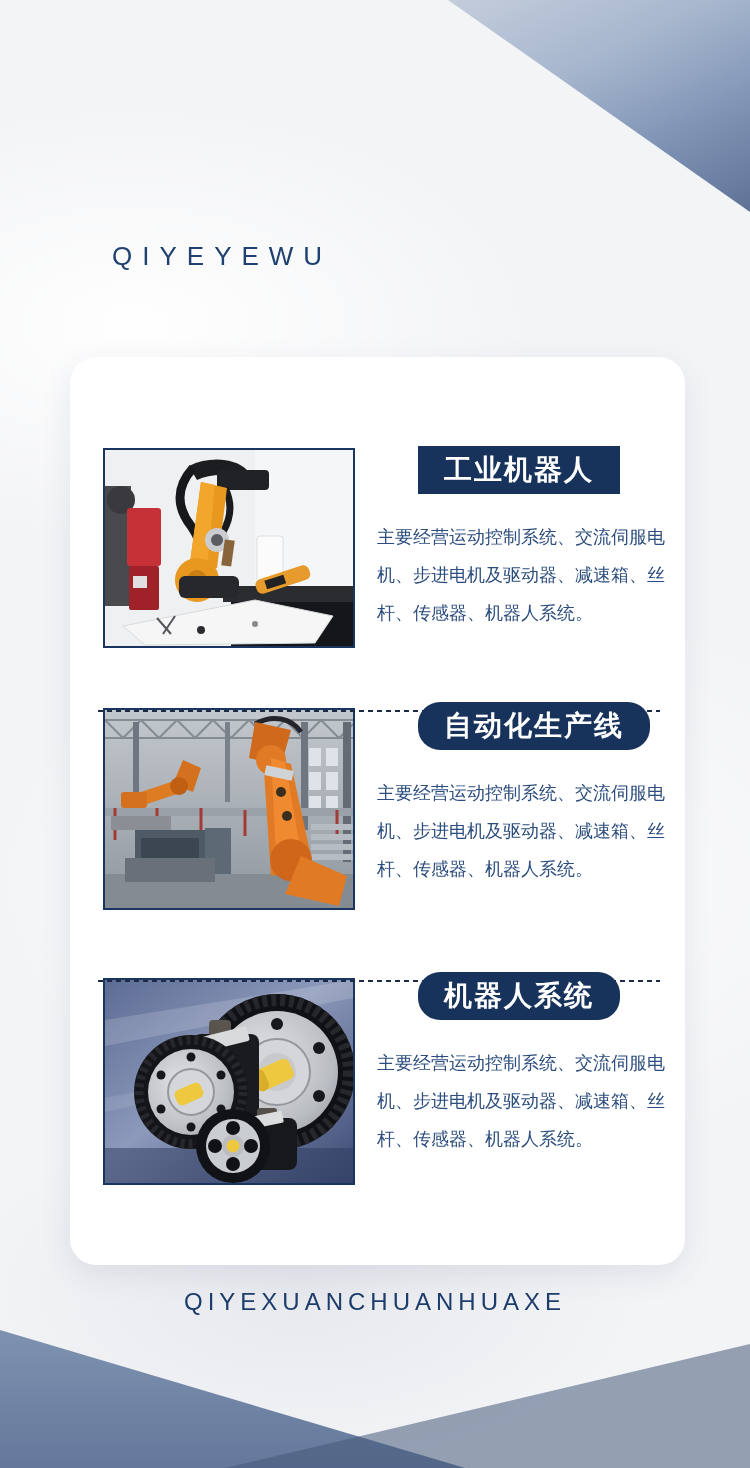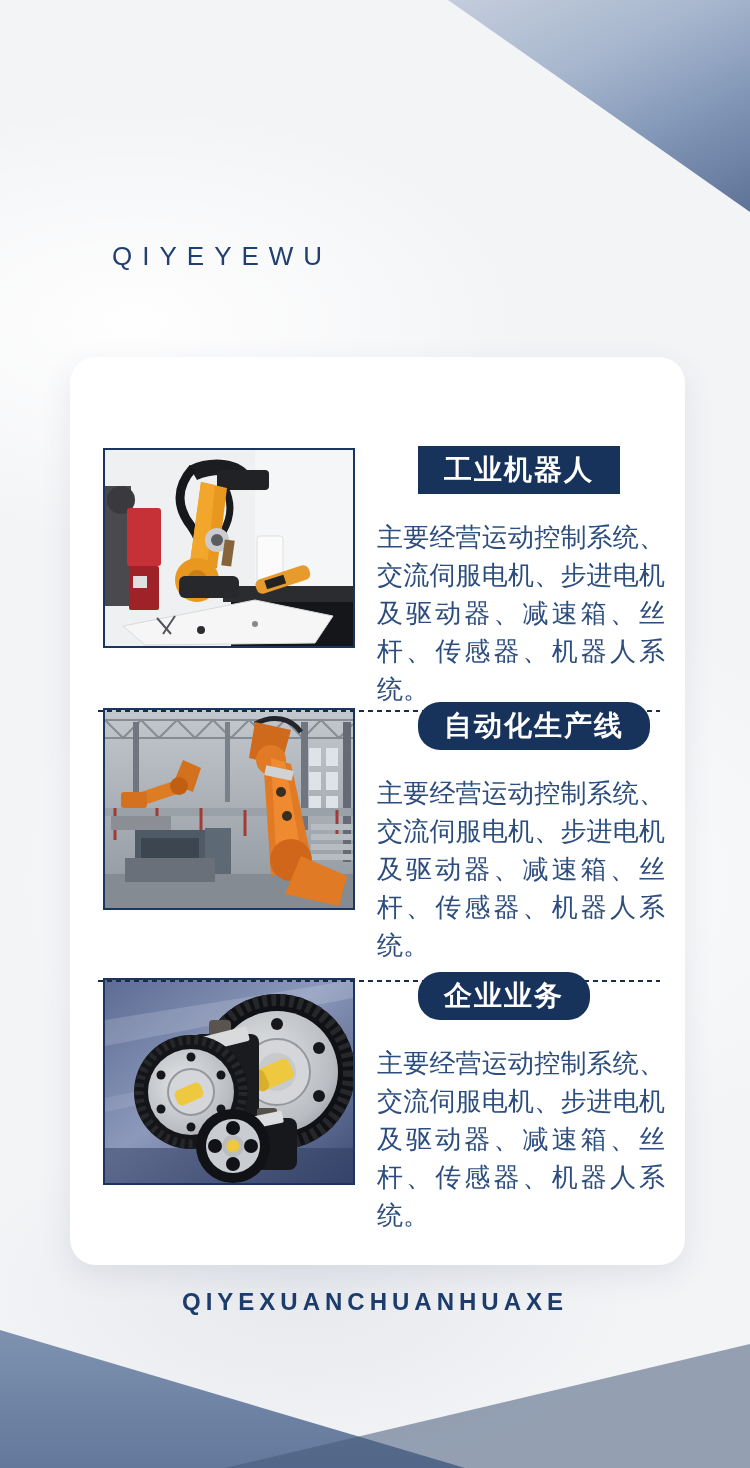--- a/index.html
+++ b/index.html
@@ -41,25 +41,25 @@
   .photo{flex:none;width:248px;margin:0;border:2px solid #1a3560;background:#dde0e4;}
   .photo svg{display:block;width:100%;height:100%;}
   .photo-1{height:196px;}
   .photo-2{height:198px;}
   .photo-3{height:203px;}
   .col{margin-left:22px;flex:1;min-width:0;}
   .badge{display:inline-block;position:relative;z-index:2;margin-left:41px;margin-top:-2px;
     background:#17335c;color:#ffffff;font-size:28px;font-weight:700;letter-spacing:2px;
     padding:8px 26px;line-height:1.15;white-space:nowrap;}
   .section-2 .badge,.section-3 .badge{margin-top:-6px;border-radius:22px;}
-  .desc{margin:24px 0 0;width:288px;font-size:26px;line-height:38px;color:#2c4d7e;
+  .desc{margin:24px 0 0;width:288px;font-size:18px;line-height:38px;color:#2c4d7e;
     font-weight:500;text-align:justify;text-justify:inter-ideograph;}
   
   .footer{position:absolute;left:0;right:0;top:1288px;text-align:center;}
-  .footer-text{display:inline-block;font-size:24px;letter-spacing:5px;font-weight:700;color:#1c3c6b;}
+  .footer-text{display:inline-block;font-size:24px;letter-spacing:5px;font-weight:400;color:#1c3c6b;}
 </style>
 </head>
 <body>
 
 <div class="poster">
 
   <div class="bg-top-right"></div>
   <div class="bg-bottom-left"></div>
   <div class="bg-bottom-right"></div>
 
@@ -270,21 +270,21 @@
                 <circle cx="146" cy="166" r="7"></circle>
               <circle cx="128" cy="184" r="7"></circle>
                 <circle cx="110" cy="166" r="7"></circle>
             </g>
             <circle cx="128" cy="166" r="11" fill="#b9bcc0"></circle>
             <circle cx="128" cy="166" r="6.5" fill="#eec83f"></circle>
           </g>
         </svg>
       </figure>
       <div class="col">
-        <div class="badge">企业业务</div>
+        <div class="badge">机器人系统</div>
         <p class="desc">主要经营运动控制系统、交流伺服电机、步进电机及驱动器、减速箱、丝杆、传感器、机器人系统。</p>
       </div>
     </section>
 
   </main>
 
   <footer class="footer">
     <div class="footer-text">QIYEXUANCHUANHUAXE</div>
   </footer>
 

